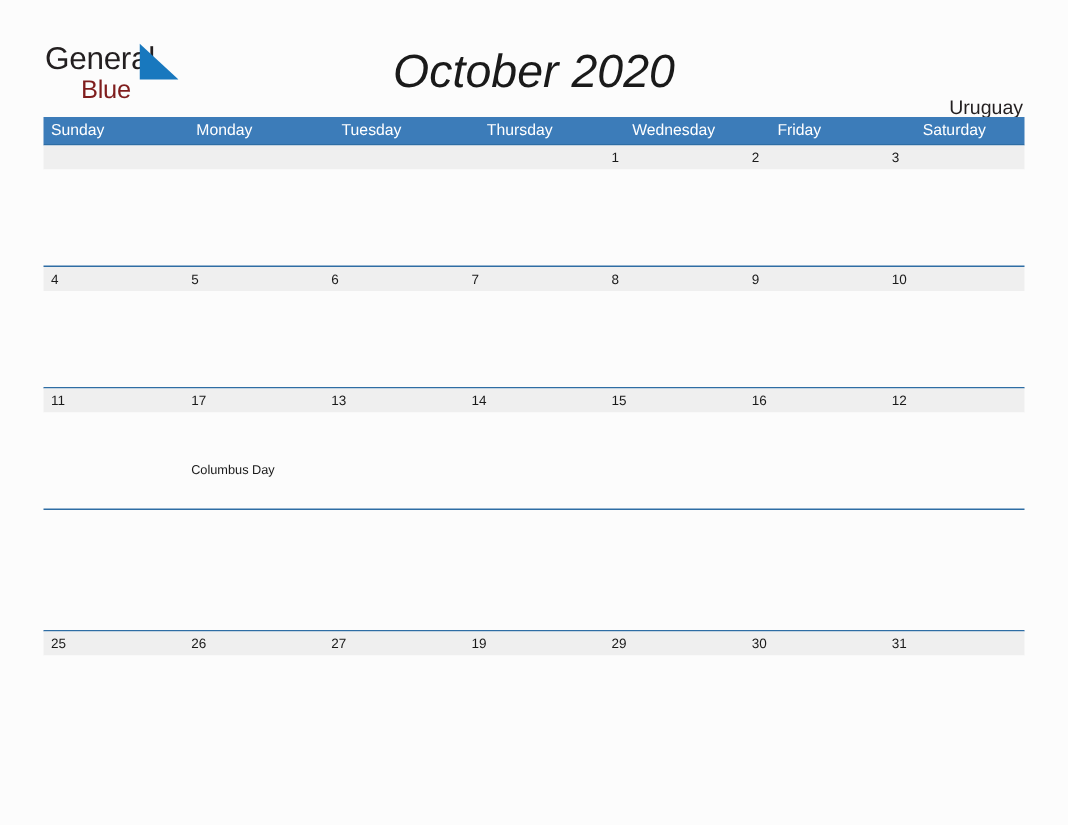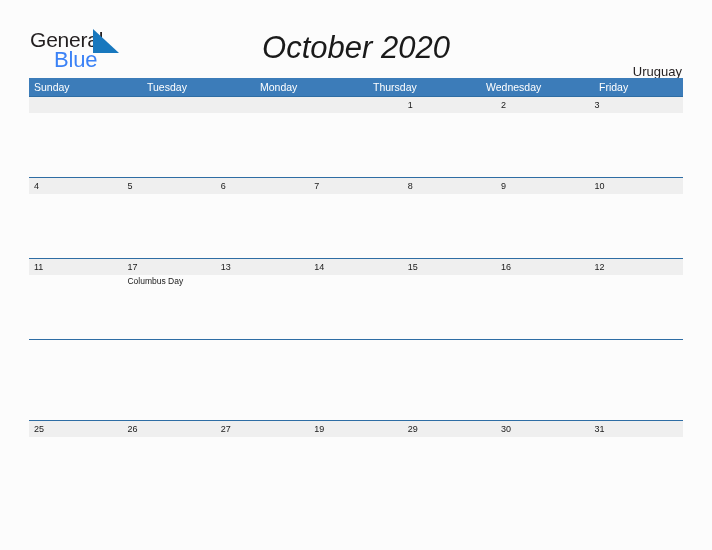--- a/index.html
+++ b/index.html
@@ -43,22 +43,22 @@
     font-size: 21px;
     color: #231f20;
     letter-spacing: -0.2px;
     line-height: 24px;
     white-space: nowrap;
   }
   .logo-blue {
     position: absolute;
     left: 24px;
     top: 20px;
-    font-size: 22px;
-    color: #3b82f6;
+    font-size: 17px;
+    color: #7f1d1d;
     letter-spacing: -0.2px;
     line-height: 24px;
     white-space: nowrap;
   }
   .logo-flag {
     position: absolute;
     left: 63px;
     top: 1px;
     width: 26px;
     height: 25px;
@@ -149,20 +149,21 @@
     padding-left: 5px;
     padding-top: 1px;
     font-size: 8.5px;
     color: #1a1a1a;
     line-height: 11px;
     overflow: hidden;
   }
   .event-text {
     display: block;
     white-space: nowrap;
+    margin-top: 32px;
   }
 </style>
 </head>
 <body>
 
 <div class="page">
 
   <div class="topbar">
 
     <div class="logo">
@@ -177,25 +178,26 @@
 
     <div class="cal-title">October 2020</div>
 
     <div class="region">Uruguay</div>
   </div>
 
   <div class="grid">
 
     <div class="weekday-row">
       <div class="weekday">Sunday</div>
+      <div class="weekday">Monday</div>
       <div class="weekday">Tuesday</div>
-      <div class="weekday">Monday</div>
       <div class="weekday">Thursday</div>
       <div class="weekday">Wednesday</div>
       <div class="weekday">Friday</div>
+      <div class="weekday">Saturday</div>
     </div>
 
     <div class="week-row">
       <div class="datestrip">
         <div class="datecell"></div>
         <div class="datecell"></div>
         <div class="datecell"></div>
         <div class="datecell"></div>
         <div class="datecell">1</div>
         <div class="datecell">2</div>

